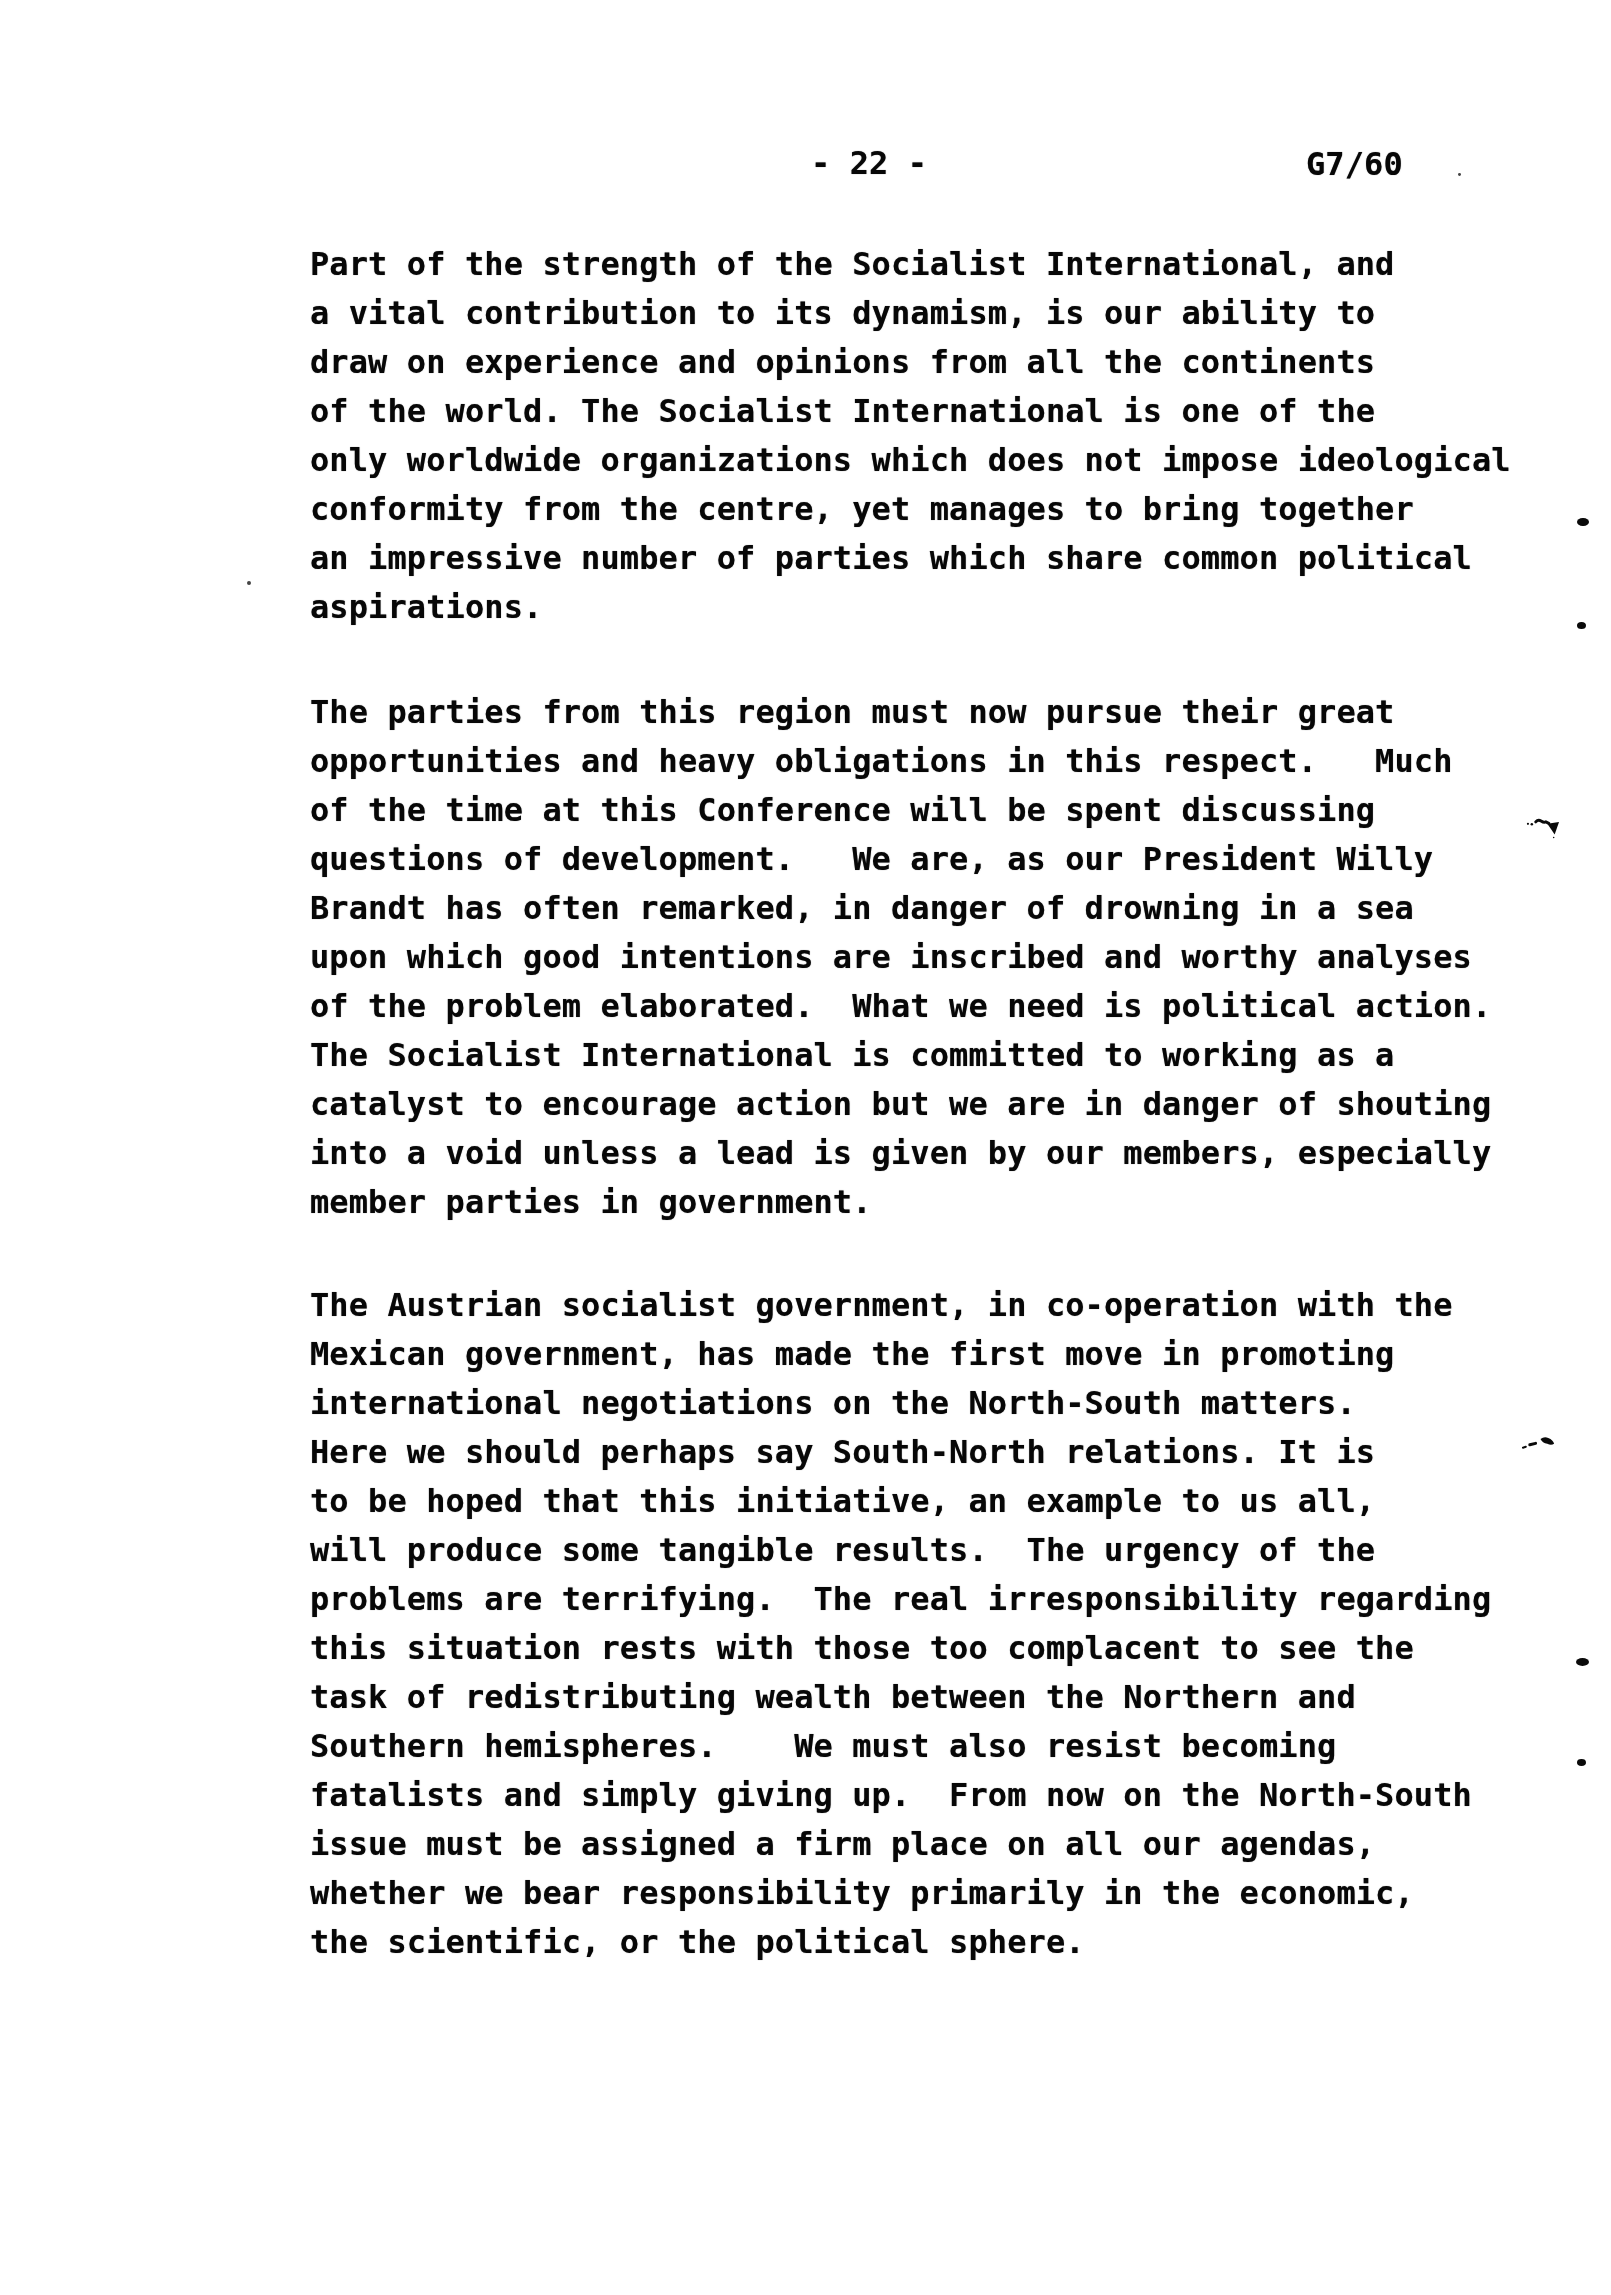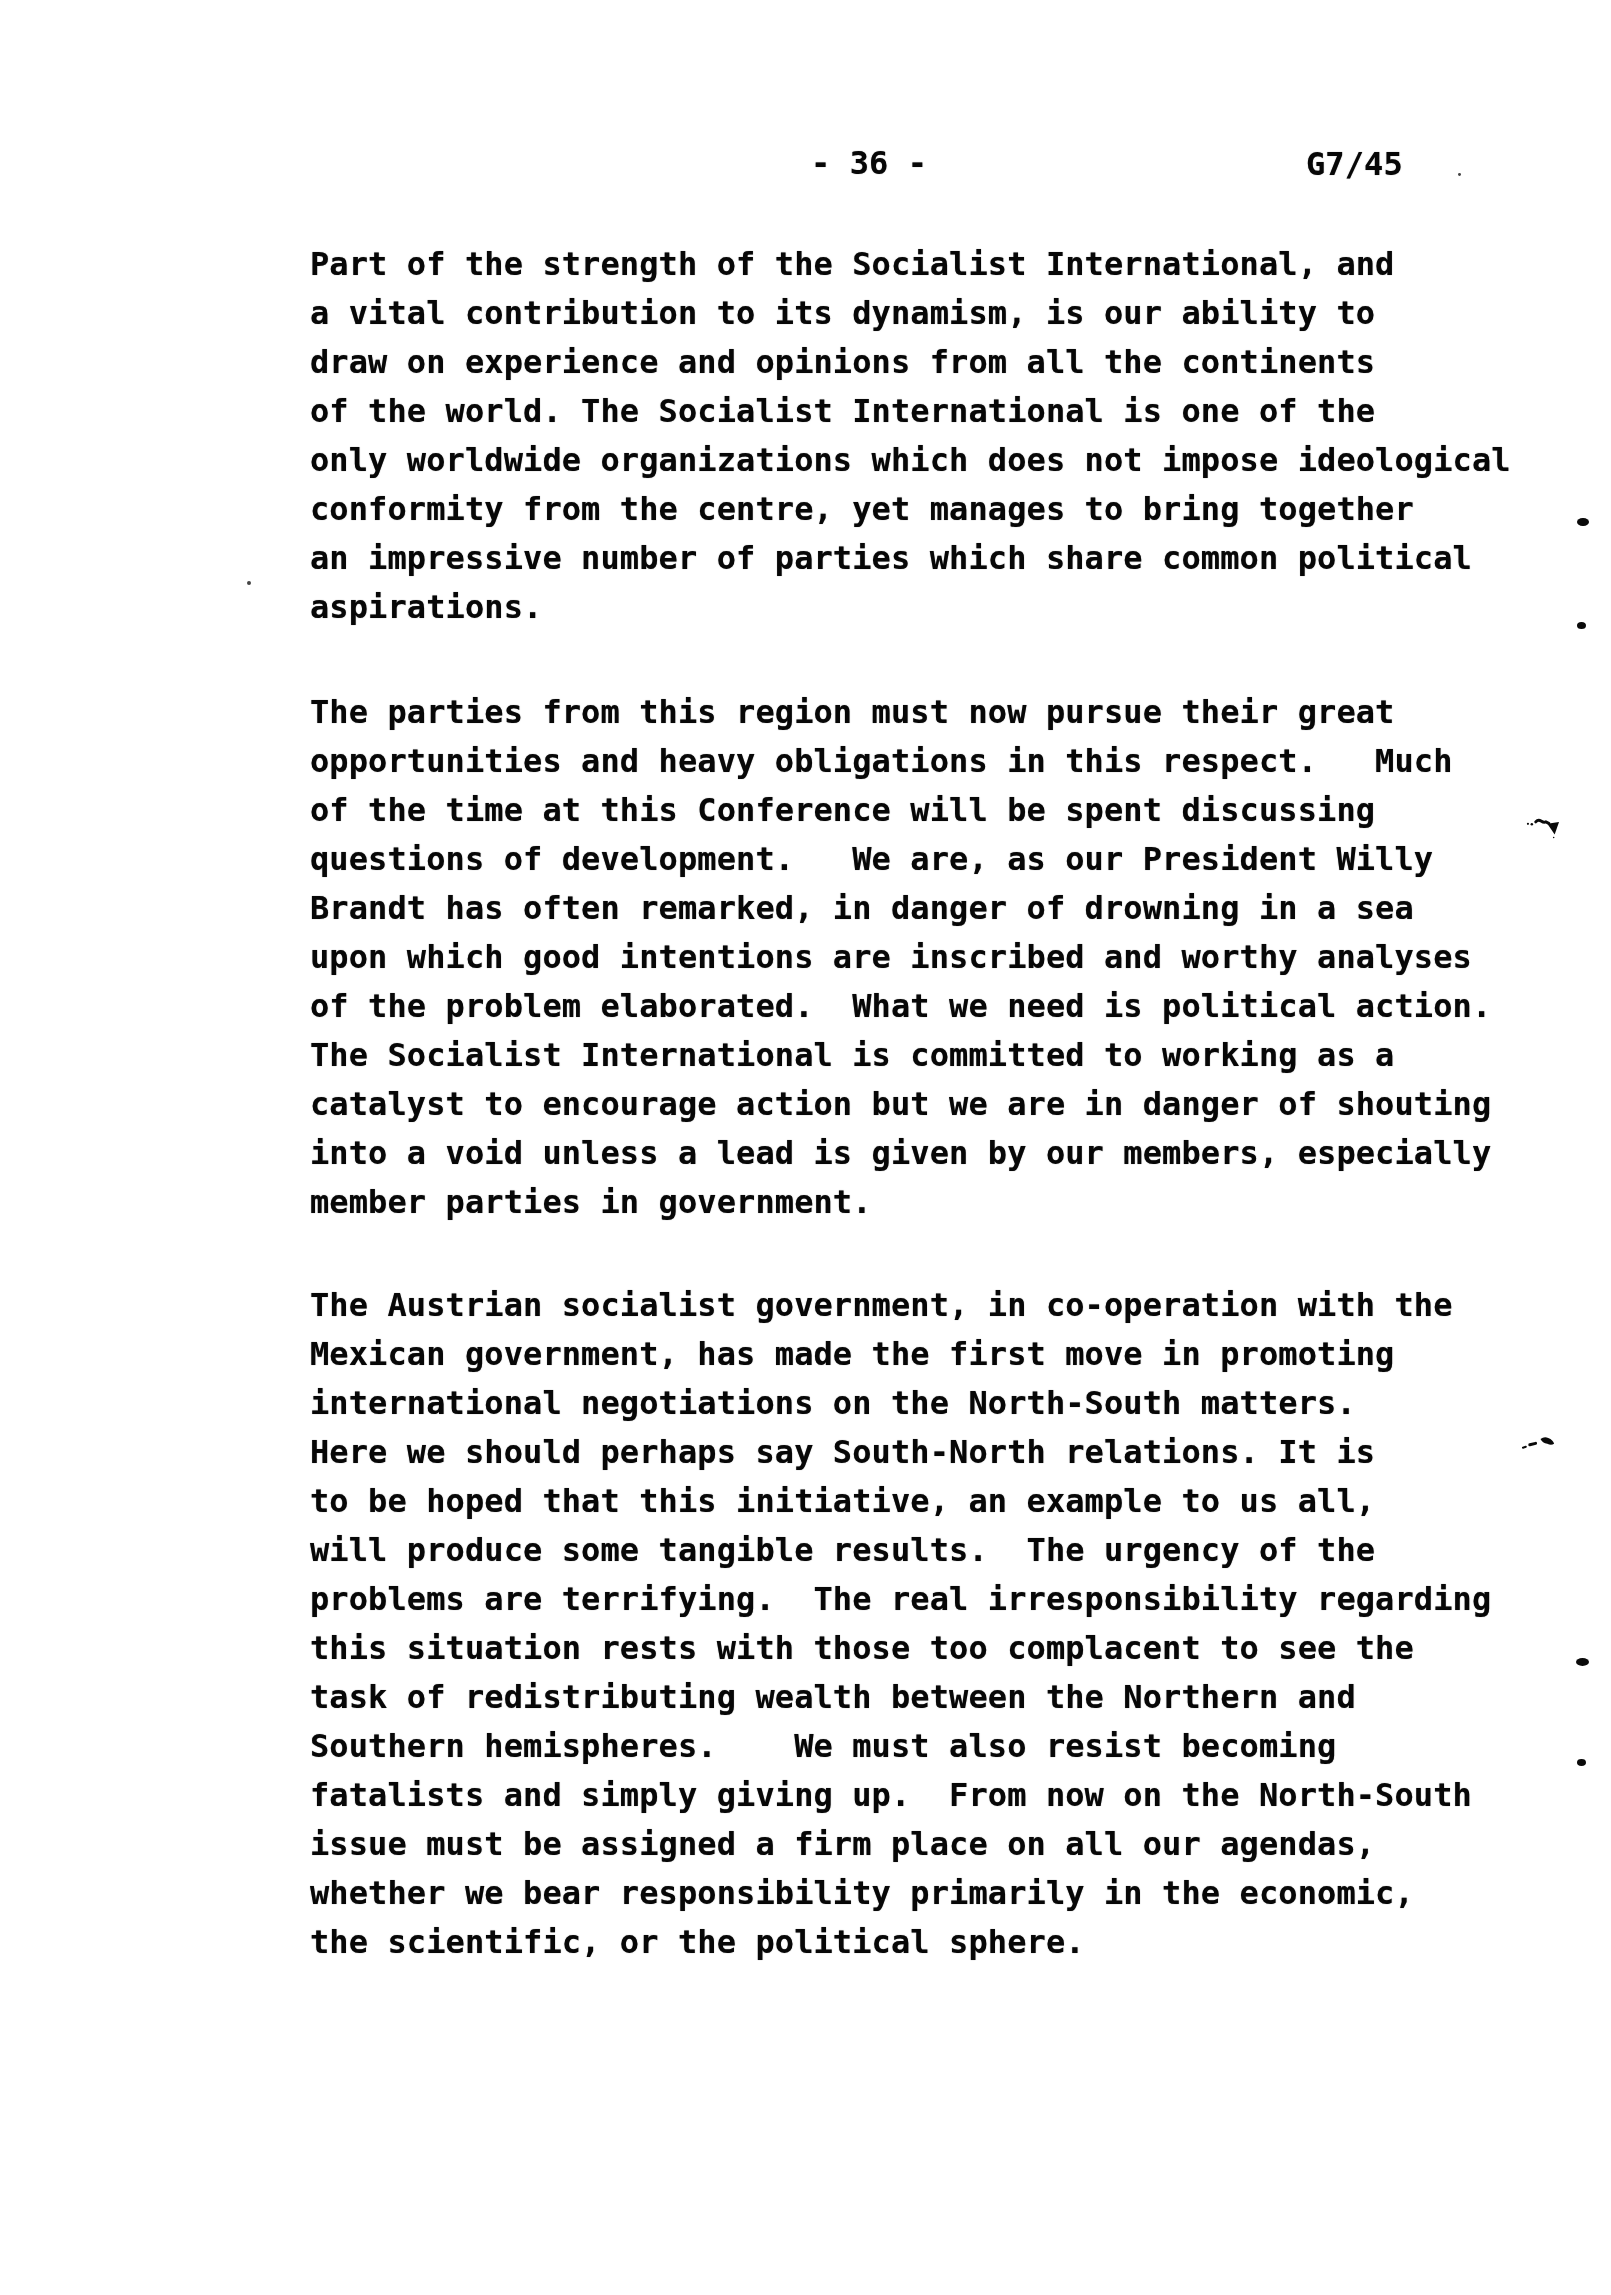--- a/index.html
+++ b/index.html
@@ -39,22 +39,22 @@
     background: #444;
     border-radius: 50%;
   }
   .ink-svg { position: absolute; }
 </style>
 </head>
 <body>
 
 <div class="page">
 
-  <div class="typed hdr-num">- 36 -</div>
-  <div class="typed hdr-ref">G7/45</div>
+  <div class="typed hdr-num">- 22 -</div>
+  <div class="typed hdr-ref">G7/60</div>
 
   <div class="typed para p1">Part of the strength of the Socialist International, and
 a vital contribution to its dynamism, is our ability to
 draw on experience and opinions from all the continents
 of the world. The Socialist International is one of the
 only worldwide organizations which does not impose ideological
 conformity from the centre, yet manages to bring together
 an impressive number of parties which share common political
 aspirations.</div>
   <div class="typed para p2">The parties from this region must now pursue their great

